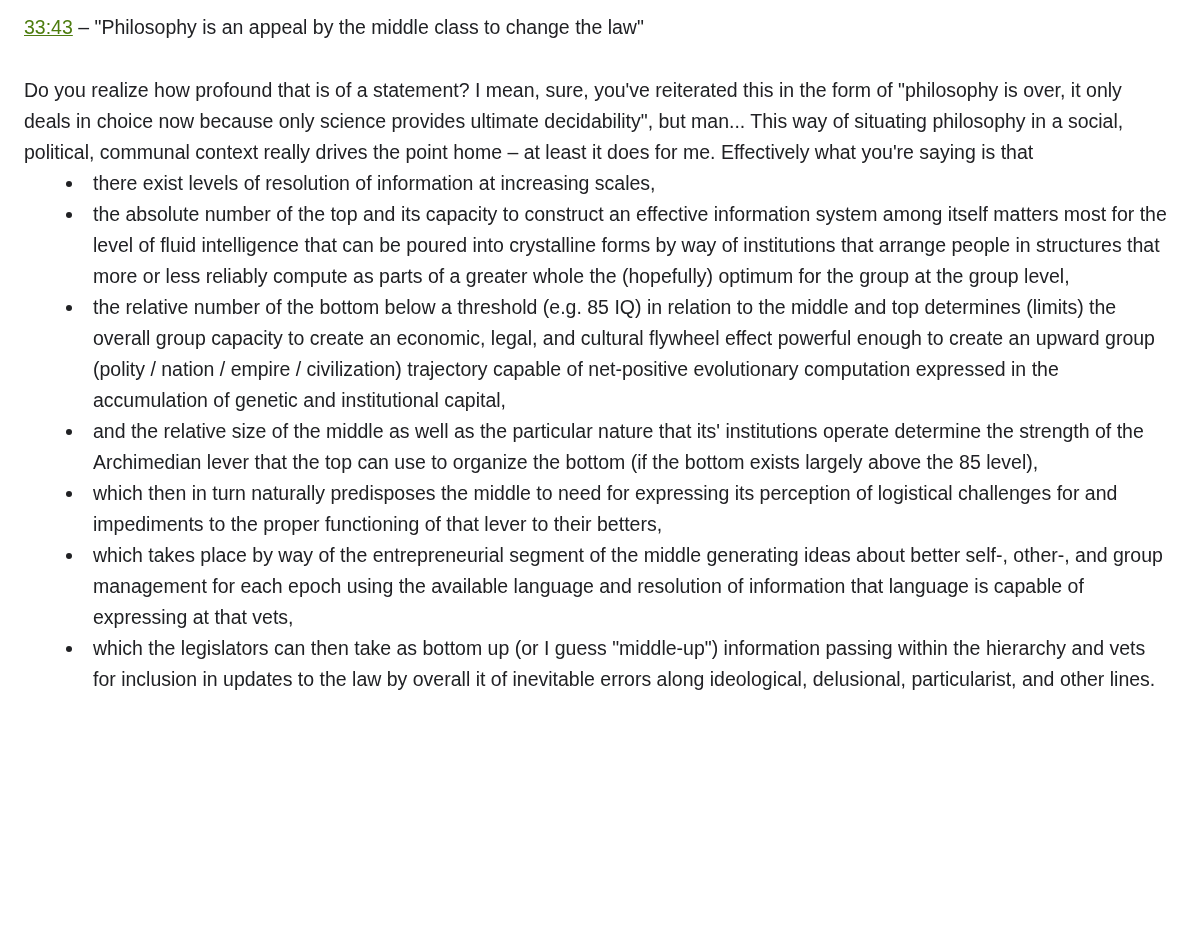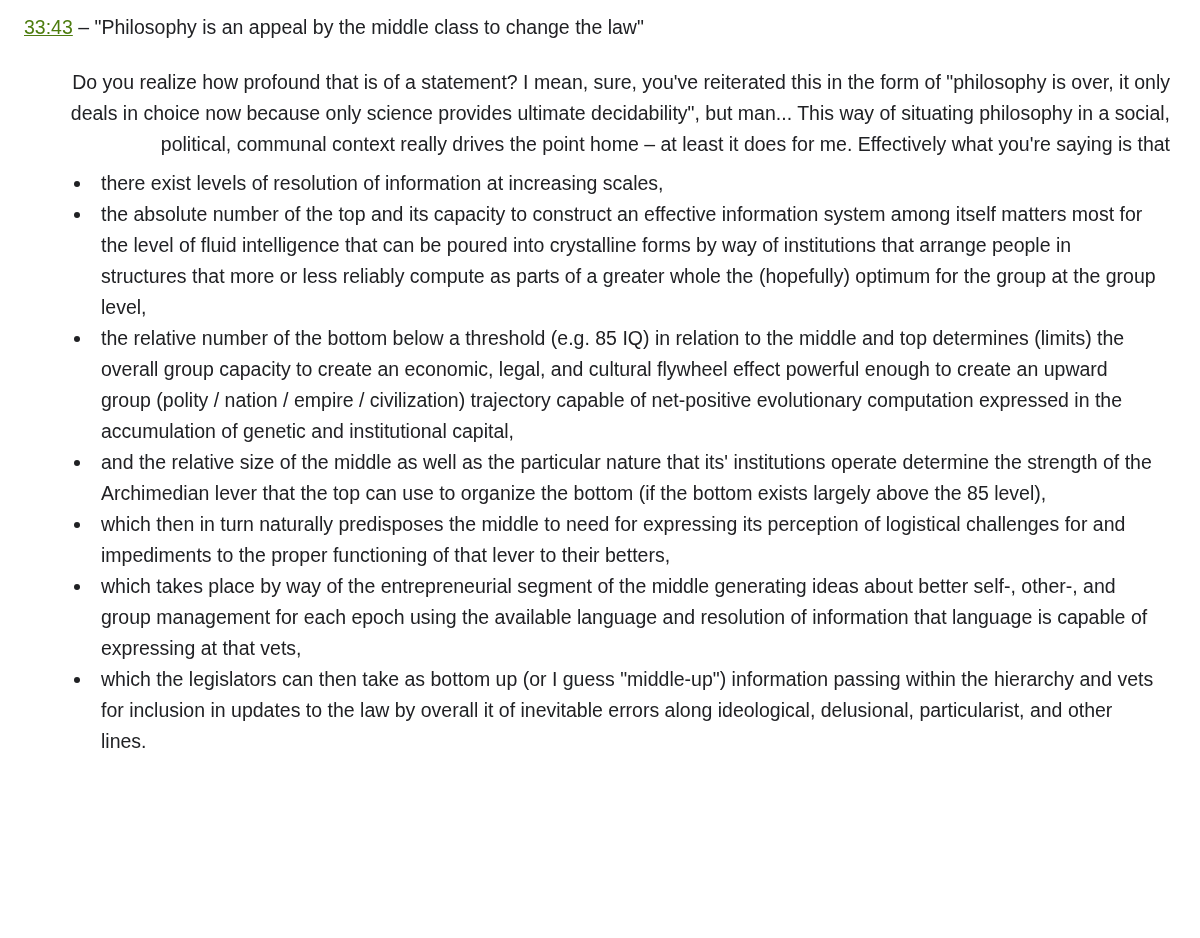--- a/index.html
+++ b/index.html
@@ -16,26 +16,25 @@
   }
   .headline {
     margin: 4px 0 0 0;
   }
   .timestamp {
     color: #4d7c0f;
     text-decoration: underline;
     cursor: pointer;
   }
   .commentary {
-    margin: 24px 0 0 0;
-    text-align: right;
+    margin: 32px 0 0 0;
   }
   ul.points {
     list-style: none;
-    margin: 8px;
+    margin: 0;
     padding: 0 0 0 69px;
   }
   ul.points li {
     position: relative;
   }
   ul.points li::before {
     content: "";
     position: absolute;
     left: -27px;
     top: 12.5px;

